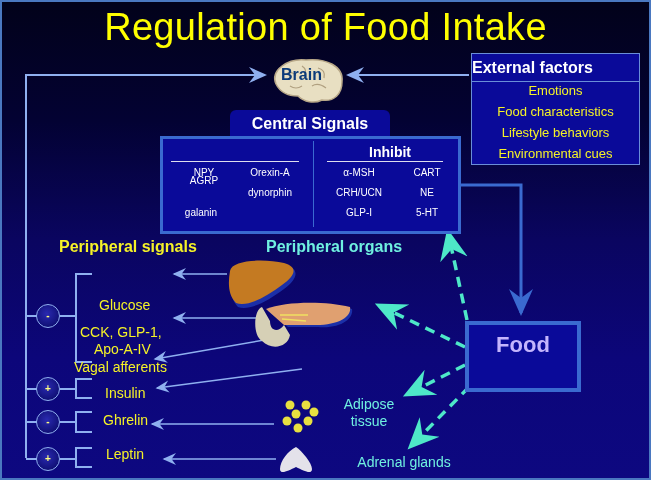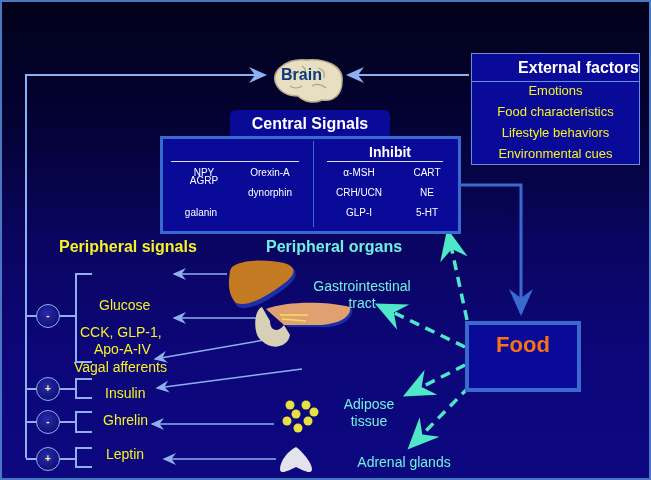--- a/index.html
+++ b/index.html
@@ -4,29 +4,29 @@
 <style>
   html,body{margin:0;padding:0;}
   body{width:651px;height:480px;overflow:hidden;font-family:"Liberation Sans",sans-serif;}
   #slide{position:relative;width:647px;height:476px;border:2px solid #4a78c0;
     background:linear-gradient(to bottom,#02021a 0%,#030233 25%,#0a0560 50%,#0c067a 75%,#0d0880 100%);overflow:hidden;}
   .abs{position:absolute;}
   #title{left:0;width:647px;top:4px;text-align:center;color:#ffff00;font-size:38px;letter-spacing:0.3px;}
   .yellow{color:#f5f227;}
   .cyan{color:#6ff0e0;}
   #ext{left:469px;top:51px;width:167px;height:110px;background:#0a0a99;border:1px solid #6a8ed8;}
-  #ext-head{position:absolute;left:0;top:0;width:167px;height:27px;border-bottom:1px solid #6a8ed8;text-align:right;color:#ffffff;font-weight:bold;font-size:16px;line-height:27px;}
+  #ext-head{position:absolute;left:0;top:0;width:167px;height:27px;border-bottom:1px solid #6a8ed8;text-align:left;color:#ffffff;font-weight:bold;font-size:16px;line-height:27px;}
   .ext-item{position:absolute;left:0;width:167px;text-align:center;color:#f5f227;font-size:13px;}
   #cs-tab{left:228px;top:108px;width:160px;height:26px;background:#0a0a99;border-radius:6px 6px 0 0;color:#fff;font-weight:bold;font-size:16px;text-align:center;line-height:28px;}
   #cs-box{left:158px;top:134px;width:295px;height:92px;background:#0a0a99;border:3px solid #3a6ad0;}
   #cs-div{position:absolute;left:150px;top:2px;width:1px;height:86px;background:#3a6ad0;}
   .cs-head{position:absolute;color:#fff;font-weight:bold;font-size:14px;text-align:center;}
   .cs-line{position:absolute;height:1px;background:#dde;}
   .cs-cell{position:absolute;color:#fff;font-size:10px;text-align:center;}
-  #fi-box{left:463px;top:319px;width:108px;height:63px;background:#0a0a99;border:4px solid #3a6ad0;color:#f97316;font-weight:bold;font-size:22px;text-align:center;line-height:24px;}
+  #fi-box{left:463px;top:319px;width:108px;height:63px;background:#0a0a99;border:4px solid #3a6ad0;color:#c4b5fd;font-weight:bold;font-size:22px;text-align:center;line-height:24px;}
   .sig{position:absolute;color:#f5f227;font-size:14px;margin-top:31px;}
   .organ{position:absolute;color:#6ff0e0;font-size:14px;text-align:center;}
   .circle{position:absolute;width:22px;height:22px;border-radius:50%;border:1px solid #8fb0f0;background:radial-gradient(circle at 45% 40%,#2a2ab0,#060660);color:#ffff80;font-size:10px;font-weight:bold;text-align:center;line-height:22px;}
   #brain-label{left:279px;top:64px;color:#0b3b7a;font-weight:bold;font-size:16px;text-align:right;}
 </style>
 </head>
 <body>
 
 <div id="slide">
 
@@ -68,20 +68,21 @@
     <line x1="300" y1="367" x2="155" y2="386" stroke="#8fb0f0" stroke-width="1.5" marker-end="url(#ah)"></line>
     <line x1="272" y1="422" x2="150" y2="422" stroke="#8fb0f0" stroke-width="1.5" marker-end="url(#ah)"></line>
     <line x1="274" y1="457" x2="162" y2="457" stroke="#8fb0f0" stroke-width="1.5" marker-end="url(#ah)"></line>
 
     <line x1="465" y1="318" x2="446" y2="230" stroke="#4ee8c8" stroke-width="3.5" stroke-dasharray="10,7" marker-end="url(#ahc)"></line>
     <line x1="463" y1="345" x2="376" y2="303" stroke="#4ee8c8" stroke-width="3.5" stroke-dasharray="10,7" marker-end="url(#ahc)"></line>
     <line x1="463" y1="363" x2="404" y2="393" stroke="#4ee8c8" stroke-width="3.5" stroke-dasharray="10,7" marker-end="url(#ahc)"></line>
     <line x1="467" y1="385" x2="408" y2="445" stroke="#4ee8c8" stroke-width="3.5" stroke-dasharray="10,7" marker-end="url(#ahc)"></line>
   </svg>
 
+  <div id="title" class="abs">Regulation of Food Intake</div>
 
   <svg class="abs" style="left:266px;top:54px" width="80" height="50">
     <path d="M8,28 C2,14 20,2 38,4 C58,2 76,10 74,26 C74,38 66,46 54,44 C46,48 36,46 30,40 C20,40 12,36 8,28 Z" fill="#e8dfc2" stroke="#b8a888" stroke-width="1.5"></path>
     <path d="M18,18 q6,-4 10,2 M34,10 q6,4 2,10 M50,12 q8,2 6,10 M22,30 q6,4 12,0 M44,30 q6,-4 14,2" stroke="#b0a080" fill="none" stroke-width="1.2"></path>
   </svg>
   <div id="brain-label" class="abs">Brain</div>
 
   <div id="ext" class="abs">
     <div id="ext-head">External factors</div>
     <div class="ext-item" style="top:29px">Emotions</div>
@@ -123,22 +124,20 @@
   <div class="sig" style="left:101px;top:379px">Ghrelin</div>
   <div class="sig" style="left:104px;top:413px">Leptin</div>
   <div class="sig" style="left:99px;top:449px">Cortisol</div>
 
   <div class="circle" style="left:34px;top:302px">-</div>
   <div class="circle" style="left:34px;top:375px">+</div>
   <div class="circle" style="left:34px;top:408px">-</div>
   <div class="circle" style="left:34px;top:445px">+</div>
 
   <div class="abs cyan" style="left:264px;top:236px;font-size:16px;font-weight:bold">Peripheral organs</div>
-  <div class="organ" style="left:296px;top:276px;width:128px">Gastrointestinal</div>
-  <div class="organ" style="left:296px;top:293px;width:128px">tract</div>
   <div class="organ" style="left:322px;top:411px;width:90px">tissue</div>
   <div class="organ" style="left:322px;top:394px;width:90px">Adipose</div>
   <div class="organ" style="left:340px;top:452px;width:124px">Adrenal glands</div>
 
   <svg class="abs" style="left:226px;top:257px" width="130" height="100">
     <path d="M4,16 C6,2 40,2 58,6 C72,10 70,20 56,30 C40,42 22,52 10,48 C2,40 2,28 4,16 Z" fill="#1b2fa8"></path>
     <path d="M2,12 C4,0 38,0 56,4 C70,8 68,16 54,26 C38,38 20,48 8,44 C0,36 0,24 2,12 Z" fill="#c47a22"></path>
     <path d="M40,52 C60,44 100,44 124,50 C126,60 112,70 90,68 L60,68 Z" fill="#1b2fa8"></path>
     <path d="M38,50 C58,42 98,42 122,48 C124,58 110,66 88,66 L56,66 Z" fill="#e0a070"></path>
     <path d="M34,48 C26,50 24,76 34,82 C44,92 60,88 62,76 L56,66 C50,74 42,72 42,62 Z" fill="#d6d0b6"></path>

